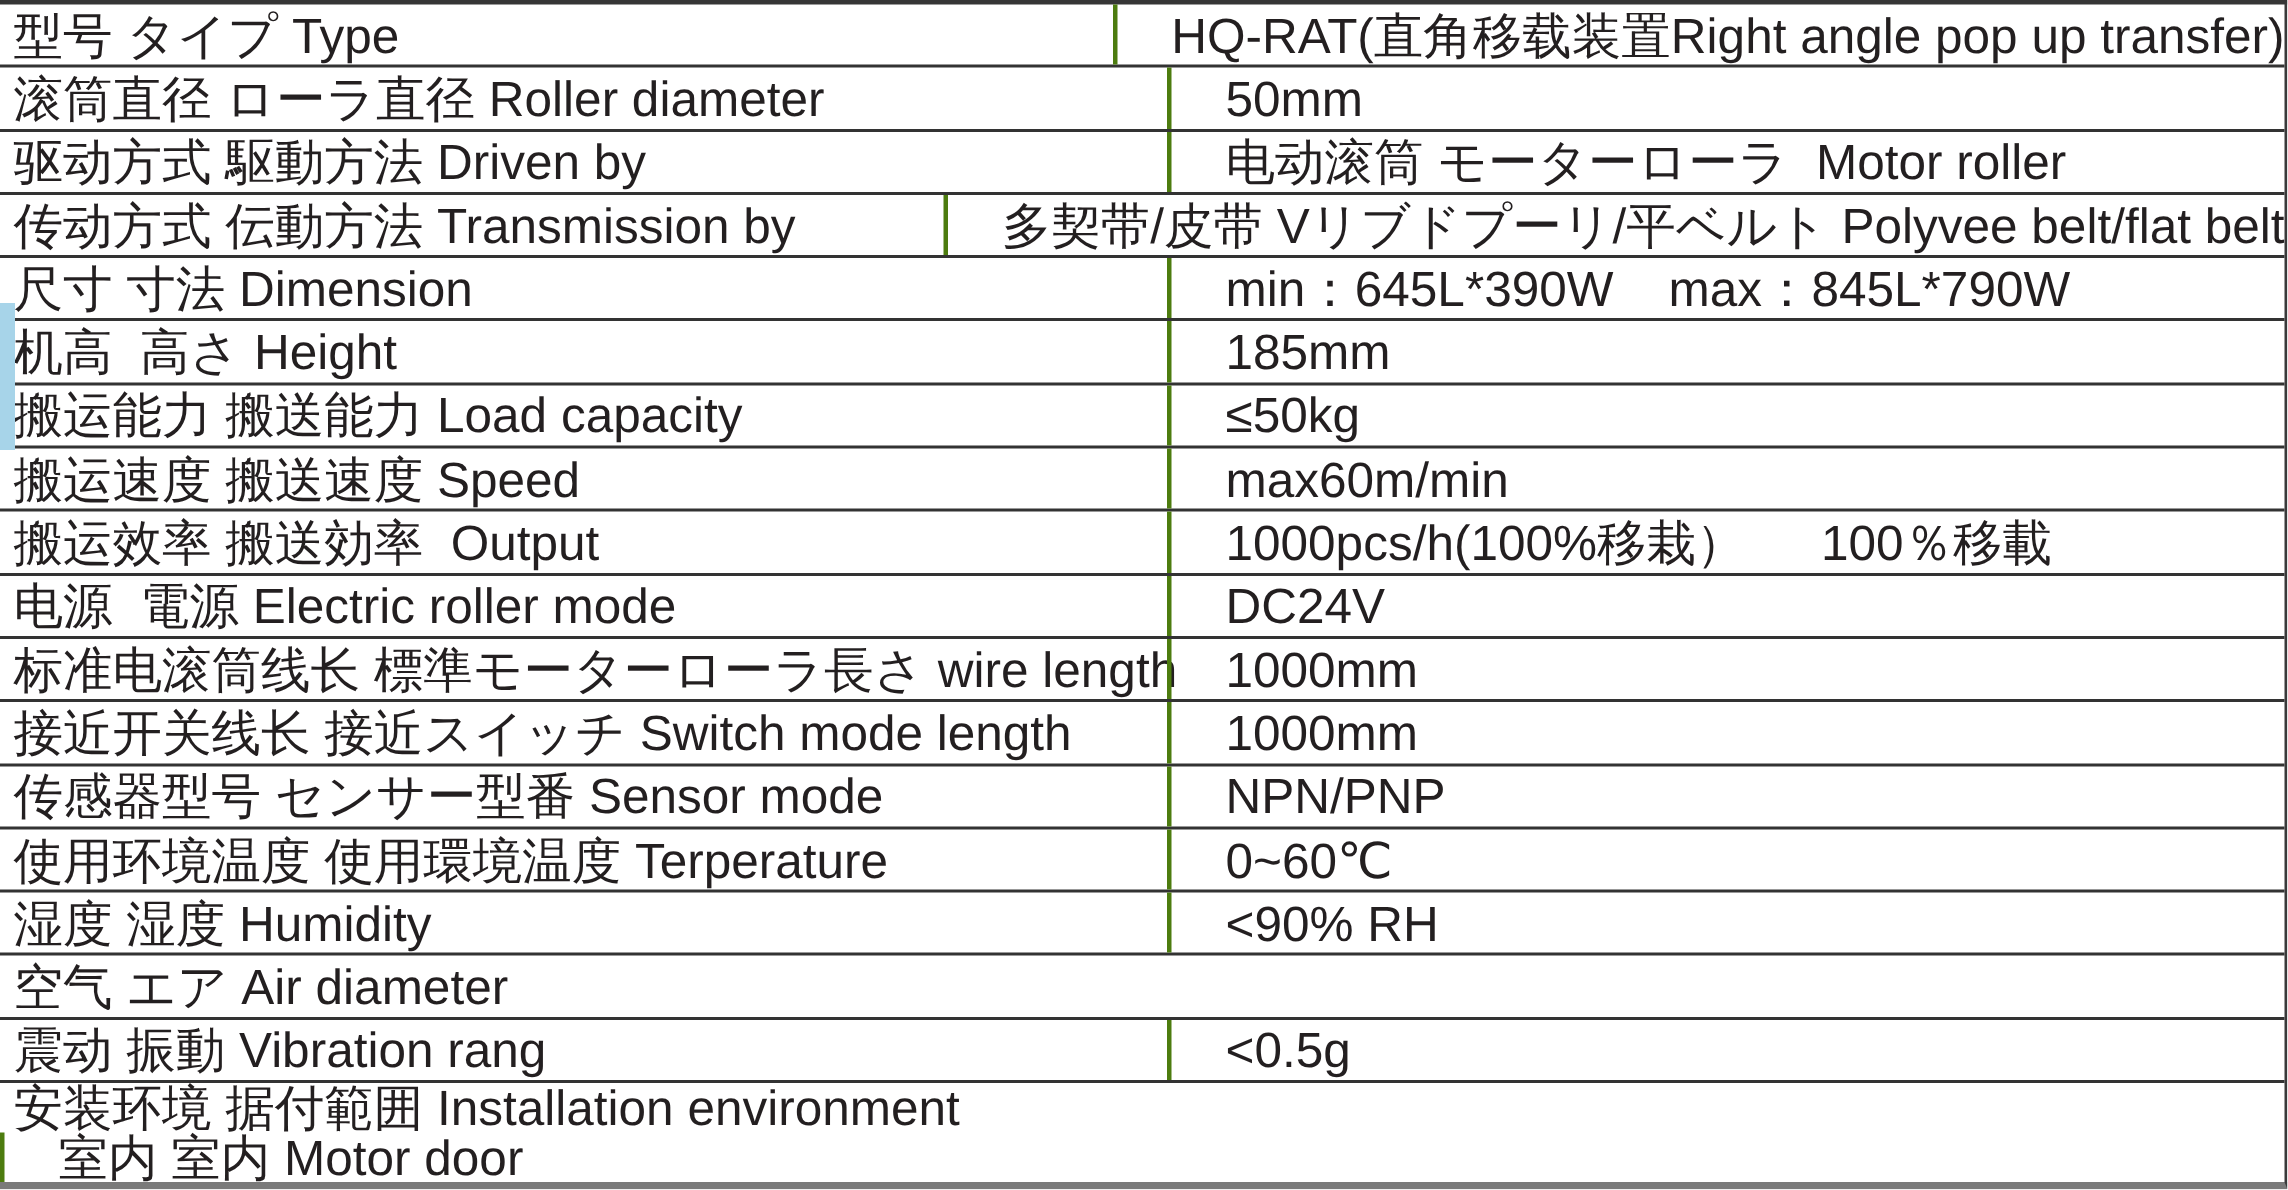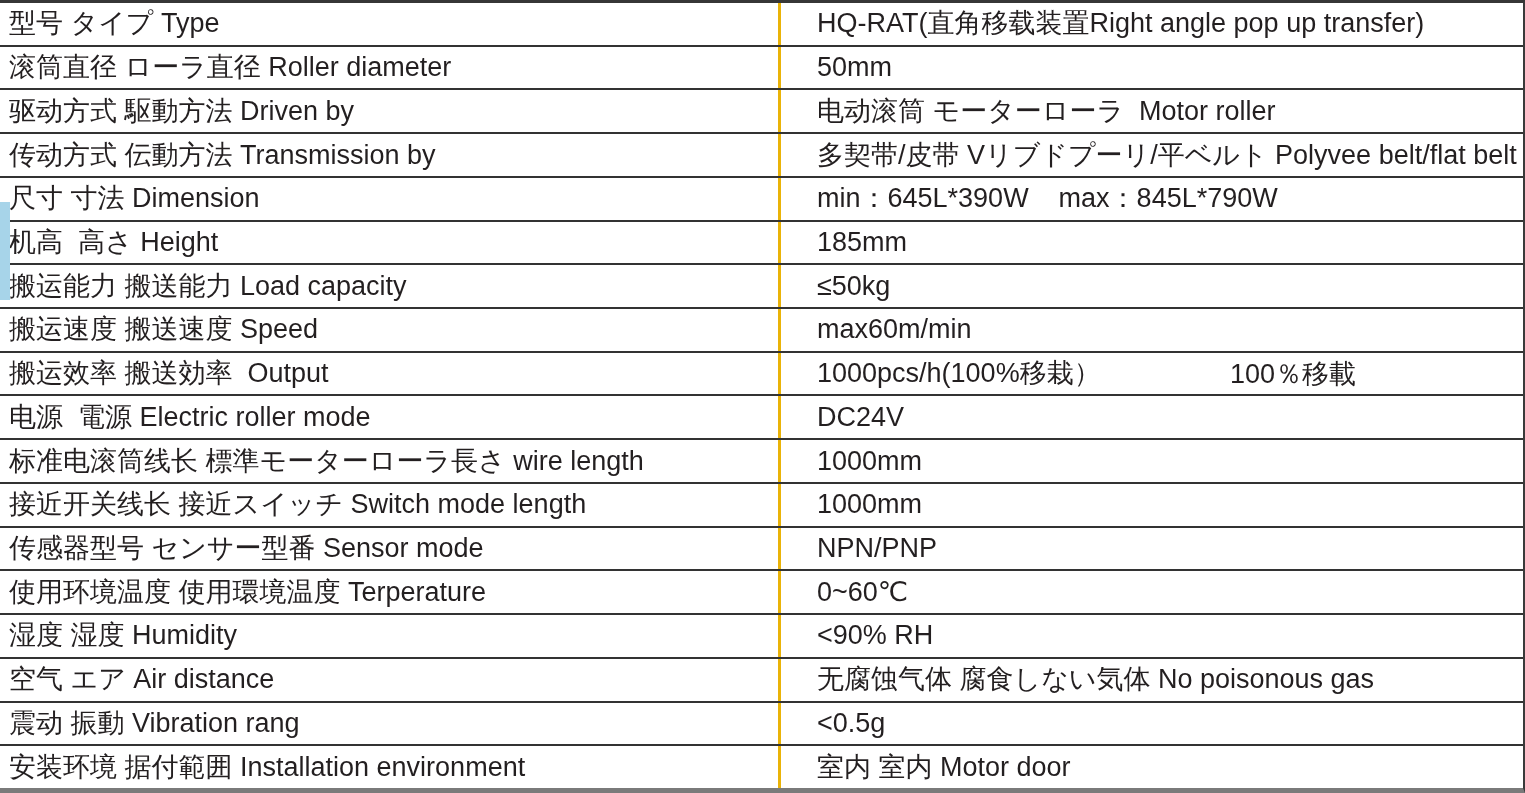--- a/index.html
+++ b/index.html
@@ -20,46 +20,45 @@
     border-right:2px solid #3a3a3a;
     display:flex;flex-direction:column;
   }
   .row{
     flex:1;
     display:flex;
     align-items:stretch;
     border-bottom:2px solid #333333;
     box-sizing:border-box;
   }
-  .row:last-child{border-bottom:none;}
+  .row:last-child{border-bottom:none;flex-direction:column;}
   .cell{
     box-sizing:border-box;
     display:flex;align-items:center;
   }
   .cell.label{
     width:778px;
     padding-left:9px;
   }
   .cell.value{
     flex:1;
-    border-left:3px solid #eab308;
+    border-left:3px solid #4d7c0f;
     padding-left:36px;
     position:relative;
   }
   .t{
-    font-size:27px;
+    font-size:33px;
     line-height:1;
     white-space:pre;
   }
   .v2{
     position:absolute;
     left:433px;
     top:50%;
     transform:translateY(-50%);
-    margin-left:16px;
   }
   .marker{
     position:absolute;
     left:0;top:202px;
     width:10px;height:98px;
     z-index:3;
     background:#a7d4e9;
   }
 </style>
 </head>
@@ -213,25 +212,21 @@
       <span class="t lbl">湿度 湿度 Humidity</span>
     </div>
     <div class="cell value">
       <span class="t val">&lt;90% RH</span>
       <span class="t v2"></span>
     </div>
   </div>
 
   <div class="row">
     <div class="cell label">
-      <span class="t lbl">空气 エア Air distance</span>
-    </div>
-    <div class="cell value">
-      <span class="t val">无腐蚀气体 腐食しない気体 No poisonous gas</span>
-      <span class="t v2"></span>
+      <span class="t lbl">空气 エア Air diameter</span>
     </div>
   </div>
 
   <div class="row">
     <div class="cell label">
       <span class="t lbl">震动 振動 Vibration rang</span>
     </div>
     <div class="cell value">
       <span class="t val">&lt;0.5g</span>
       <span class="t v2"></span>

